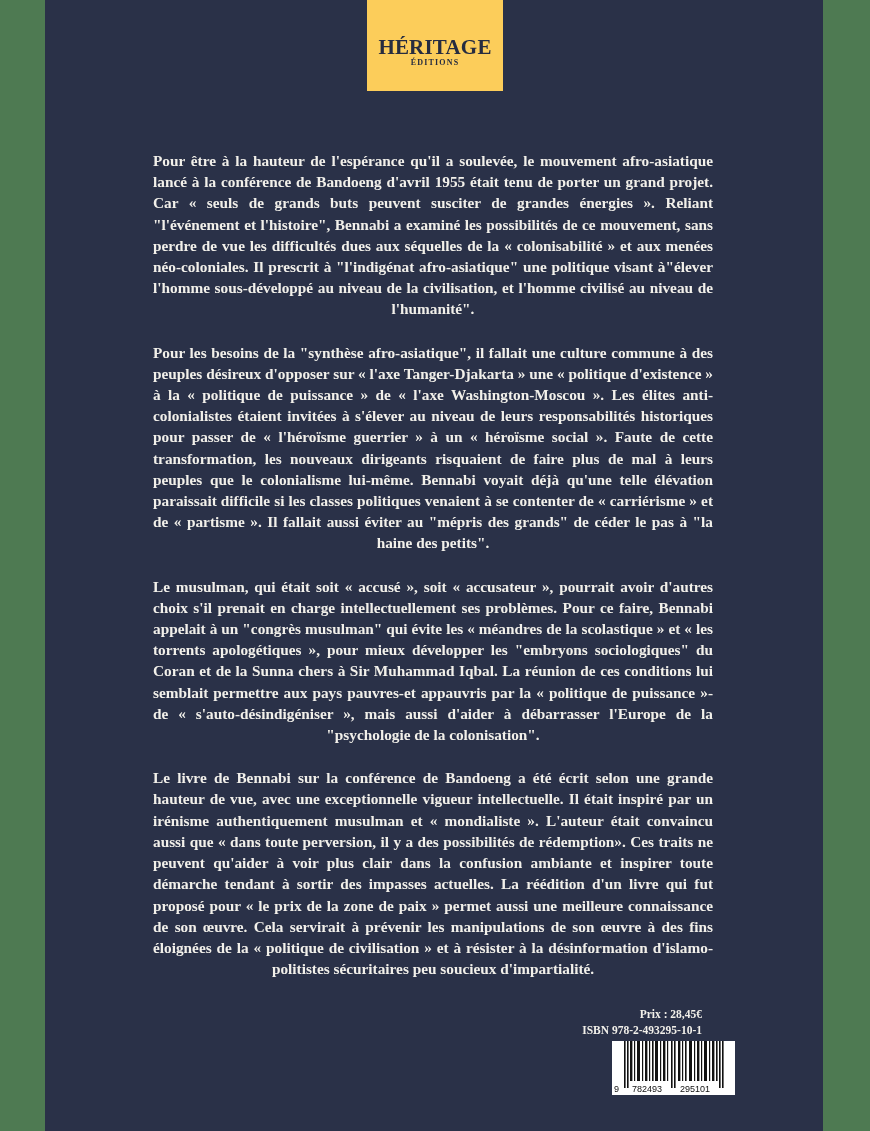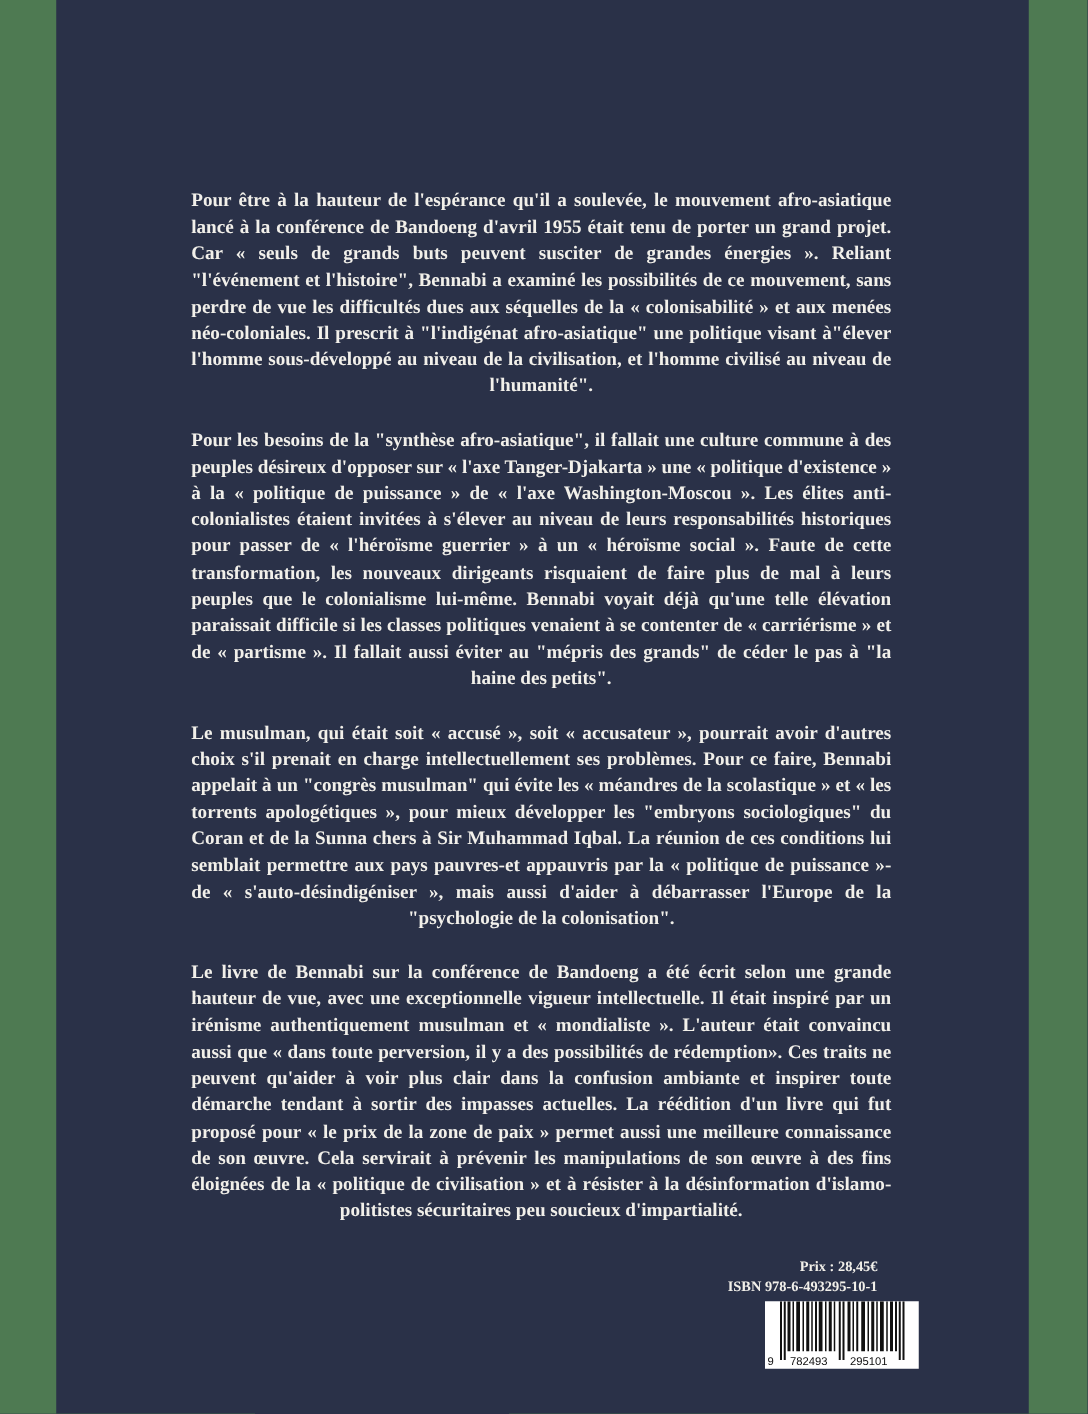--- a/index.html
+++ b/index.html
@@ -87,31 +87,35 @@
       height: 54px;
       background: #ffffff;
     }
     .barcode svg { display: block; }
   </style>
 </head>
 <body>
 
 <div class="cover">
 
+  <div class="logo-box">
+    <span class="logo-title">HÉRITAGE</span>
+    <span class="logo-sub">ÉDITIONS</span>
+  </div>
 
   <div class="body-text">
     <p class="para">Pour être à la hauteur de l'espérance qu'il a soulevée, le mouvement afro-asiatique lancé à la conférence de Bandoeng d'avril 1955 était tenu de porter un grand projet. Car « seuls de grands buts peuvent susciter de grandes énergies ». Reliant "l'événement et l'histoire", Bennabi a examiné les possibilités de ce mouvement, sans perdre de vue les difficultés dues aux séquelles de la « colonisabilité » et aux menées néo-coloniales. Il prescrit à "l'indigénat afro-asiatique" une politique visant à"élever l'homme sous-développé au niveau de la civilisation, et l'homme civilisé au niveau de l'humanité".</p>
     <p class="para">Pour les besoins de la "synthèse afro-asiatique", il fallait une culture commune à des peuples désireux d'opposer sur « l'axe Tanger-Djakarta » une « politique d'existence » à la « politique de puissance » de « l'axe Washington-Moscou ». Les élites anti-colonialistes étaient invitées à s'élever au niveau de leurs responsabilités historiques pour passer de « l'héroïsme guerrier » à un « héroïsme social ». Faute de cette transformation, les nouveaux dirigeants risquaient de faire plus de mal à leurs peuples que le colonialisme lui-même. Bennabi voyait déjà qu'une telle élévation paraissait difficile si les classes politiques venaient à se contenter de « carriérisme » et de « partisme ». Il fallait aussi éviter au "mépris des grands" de céder le pas à "la haine des petits".</p>
     <p class="para">Le musulman, qui était soit « accusé », soit « accusateur », pourrait avoir d'autres choix s'il prenait en charge intellectuellement ses problèmes. Pour ce faire, Bennabi appelait à un "congrès musulman" qui évite les « méandres de la scolastique » et « les torrents apologétiques », pour mieux développer les "embryons sociologiques" du Coran et de la Sunna chers à Sir Muhammad Iqbal. La réunion de ces conditions lui semblait permettre aux pays pauvres-et appauvris par la « politique de puissance »- de « s'auto-désindigéniser », mais aussi d'aider à débarrasser l'Europe de la "psychologie de la colonisation".</p>
     <p class="para last">Le livre de Bennabi sur la conférence de Bandoeng a été écrit selon une grande hauteur de vue, avec une exceptionnelle vigueur intellectuelle. Il était inspiré par un  irénisme authentiquement musulman et « mondialiste ». L'auteur était convaincu aussi que « dans toute perversion, il y a des possibilités de rédemption». Ces traits ne peuvent qu'aider à voir plus clair dans la confusion ambiante et inspirer toute démarche tendant à sortir des impasses actuelles.  La réédition d'un livre qui fut proposé pour « le prix de la zone de paix » permet aussi une  meilleure connaissance de son œuvre. Cela servirait à prévenir les manipulations de son œuvre à des fins éloignées de la « politique de civilisation » et à résister à la désinformation d'islamo-politistes sécuritaires peu soucieux d'impartialité.</p>
   </div>
 
   <div class="price-block">
     <div>Prix : 28,45€</div>
-    <div>ISBN 978-6-493295-10-1</div>
+    <div>ISBN 978-2-493295-10-1</div>
   </div>
 
   <div class="barcode">
     <svg width="123" height="54" viewBox="0 0 123 54">
       <g fill="#111111">
 
         <rect x="12" y="0" width="1.6" height="47"></rect>
         <rect x="15" y="0" width="1.6" height="47"></rect>
 
         <rect x="18" y="0" width="2.4" height="40"></rect>

